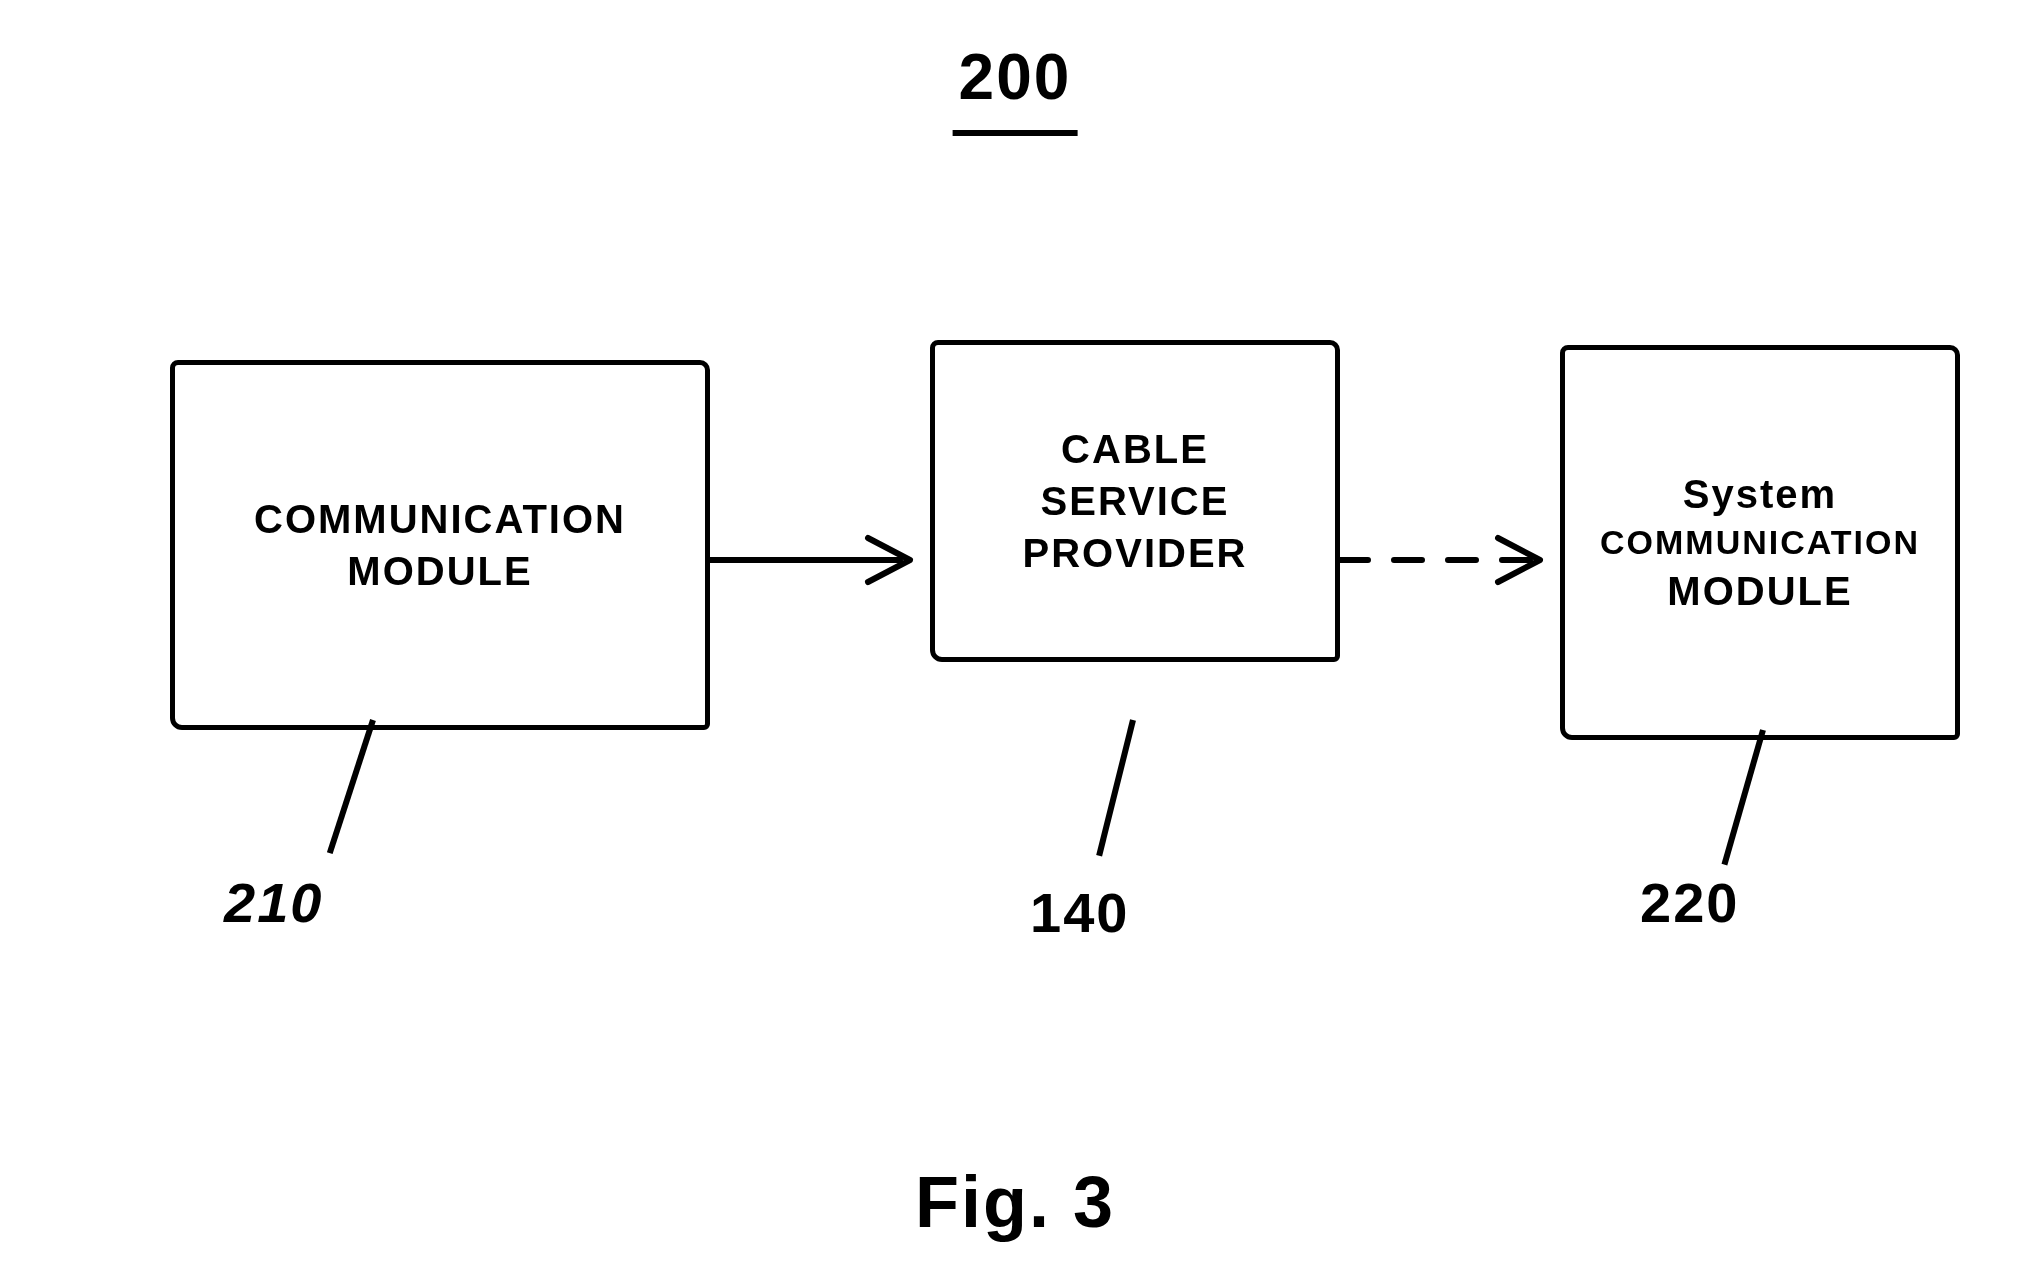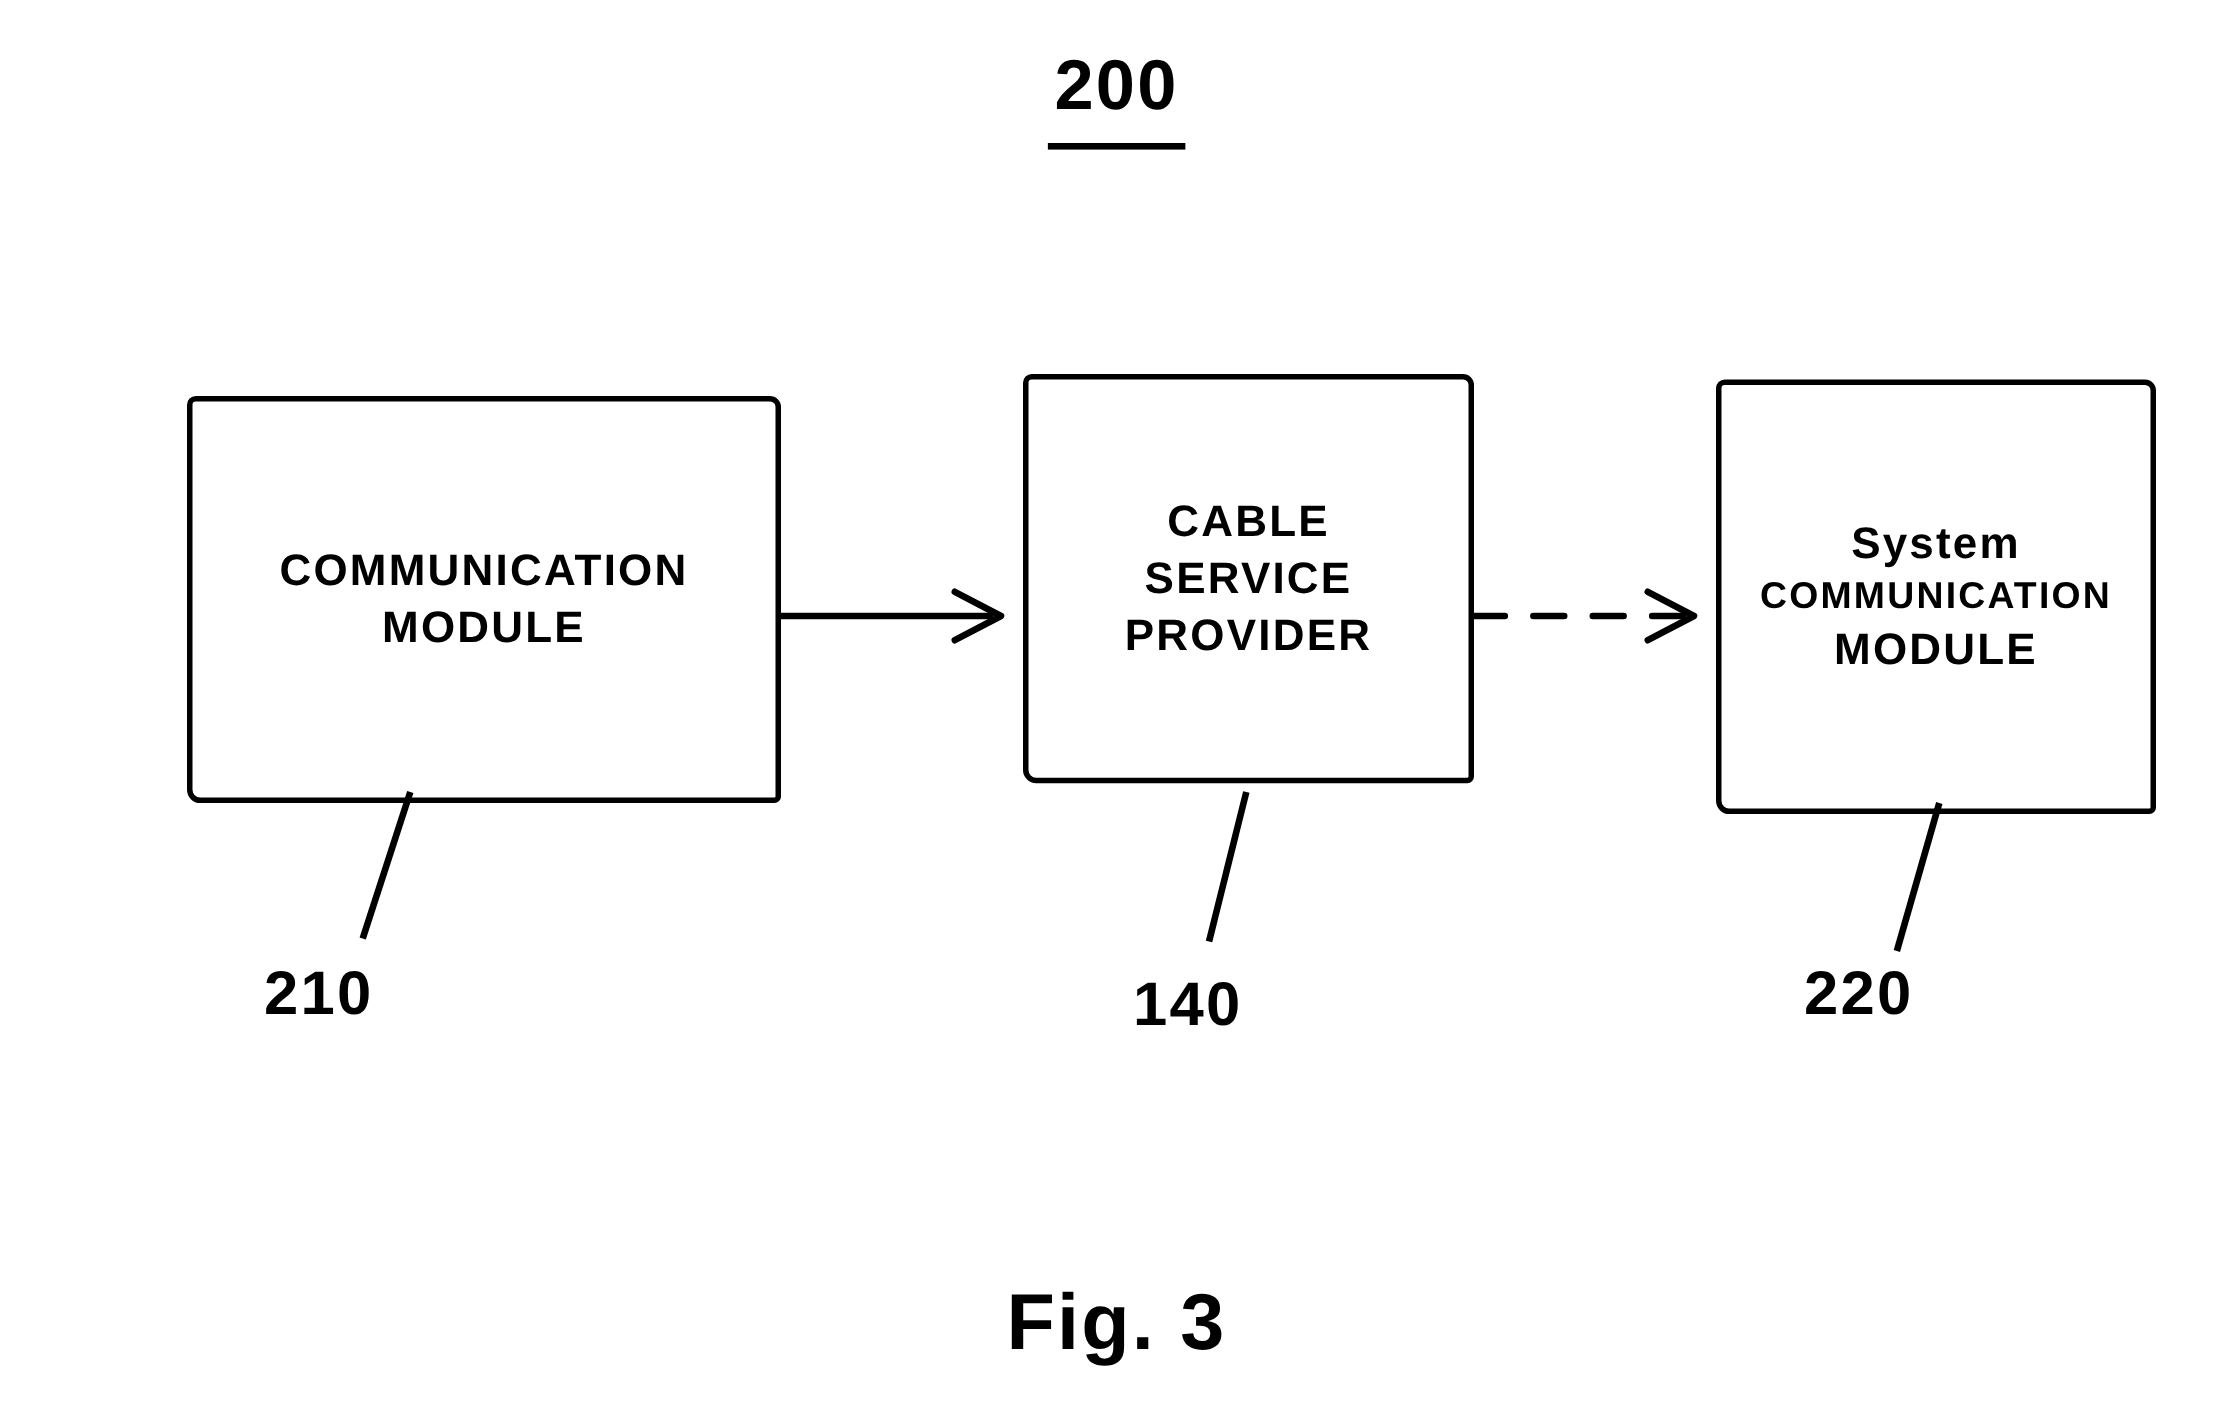--- a/index.html
+++ b/index.html
@@ -84,28 +84,28 @@
 
 <div class="canvas">
 
   <div class="title">200</div>
 
   <div class="box" style="left:170px; top:360px; width:540px; height:370px;">
     <div class="line">COMMUNICATION</div>
     <div class="line">MODULE</div>
   </div>
   <div class="leader" style="left:370px; top:720px; transform: rotate(18deg);"></div>
-  <div class="ref" style="left:240px; top:870px;">210</div>
+  <div class="ref" style="left:224px; top:870px;font-style:italic;">210</div>
 
   <svg class="arrow" style="left:710px; top:530px; width:220px; height:60px;">
     <line x1="0" y1="30" x2="190" y2="30" stroke="#000" stroke-width="6" stroke-linecap="round"></line>
     <path d="M158 8 L200 30 L158 52" fill="none" stroke="#000" stroke-width="6" stroke-linecap="round" stroke-linejoin="round"></path>
   </svg>
 
-  <div class="box" style="left:930px; top:340px; width:410px; height:372px;">
+  <div class="box" style="left:930px; top:340px; width:410px; height:322px;">
     <div class="line">CABLE</div>
     <div class="line">SERVICE</div>
     <div class="line">PROVIDER</div>
   </div>
   <div class="leader" style="left:1130px; top:720px; transform: rotate(14deg);"></div>
   <div class="ref" style="left:1030px; top:880px;">140</div>
 
   <svg class="arrow" style="left:1340px; top:530px; width:220px; height:60px;">
     <line x1="0" y1="30" x2="190" y2="30" stroke="#000" stroke-width="6" stroke-linecap="round" stroke-dasharray="28 26"></line>
     <path d="M158 8 L200 30 L158 52" fill="none" stroke="#000" stroke-width="6" stroke-linecap="round" stroke-linejoin="round"></path>

